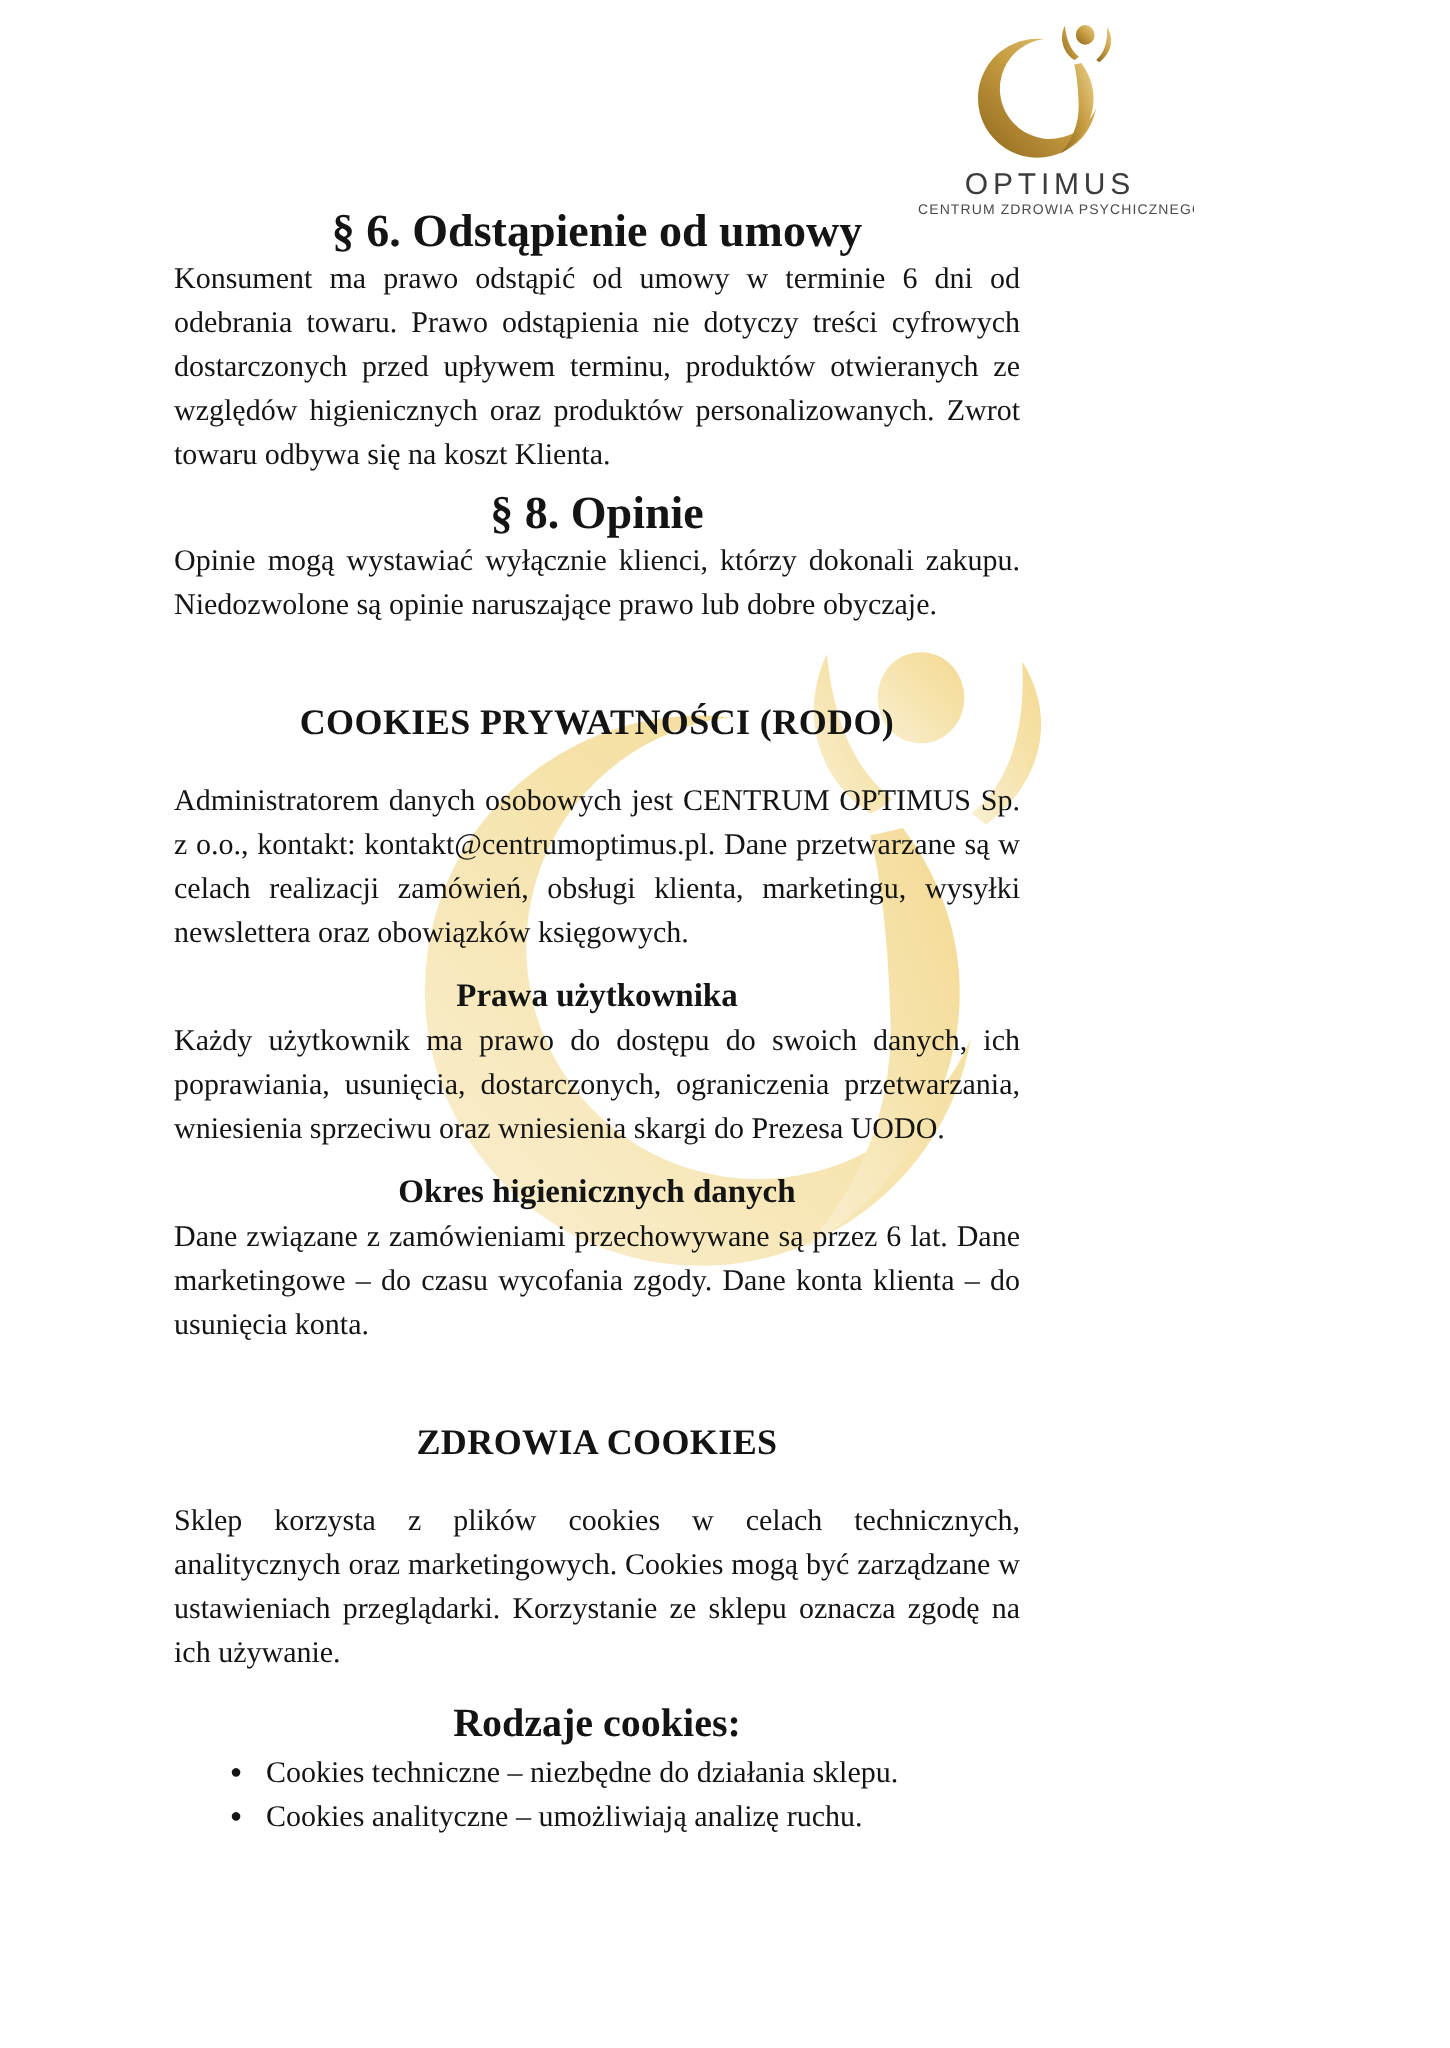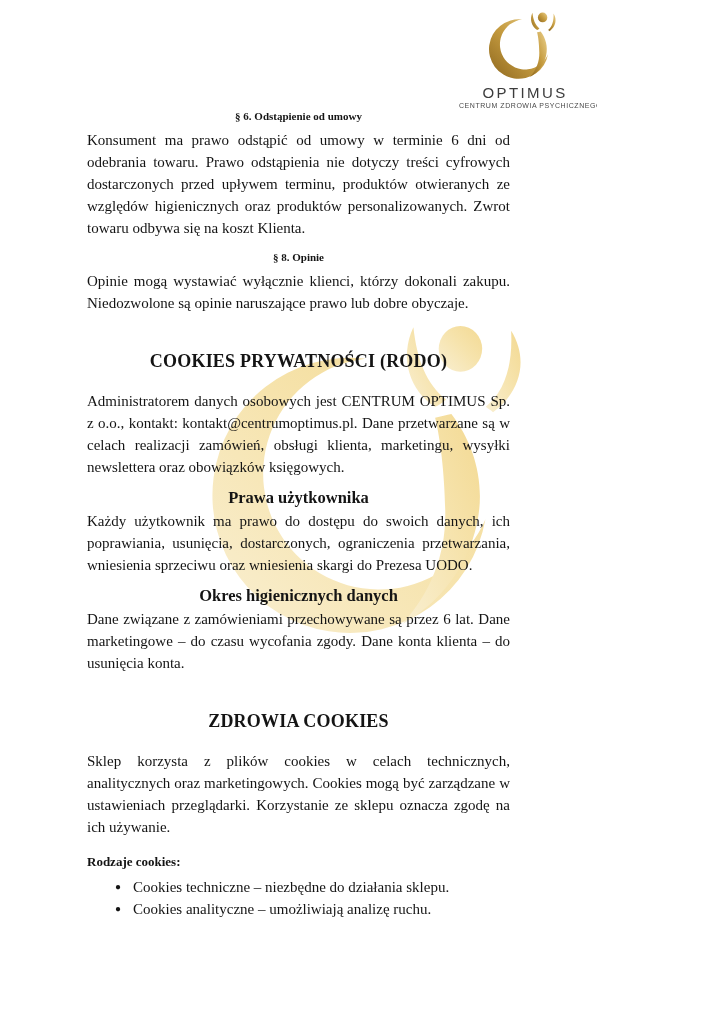--- a/index.html
+++ b/index.html
@@ -50,21 +50,21 @@
     pointer-events: none;
   }
   .watermark svg { width: 100%; height: 100%; }
   
   .content {
     position: relative;
     z-index: 2;
     padding: 106px 87px 0 87px;
   }
   .sec-heading {
-    font-size: 11px;
+    font-size: 23px;
     font-weight: bold;
     text-align: center;
     line-height: 20px;
     margin-bottom: 3px;
   }
   .body-par {
     font-size: 15px;
     line-height: 22px;
     text-align: justify;
     margin-bottom: 8px;
@@ -78,24 +78,24 @@
     letter-spacing: 0.2px;
   }
   .sub-heading {
     font-size: 16.5px;
     font-weight: bold;
     text-align: center;
     line-height: 19px;
     margin: 10px 0 3px 0;
   }
   .list-heading {
-    font-size: 13px;
+    font-size: 20px;
     font-weight: bold;
     line-height: 20px;
-    text-align: left;
+    text-align: center;
     margin: 14px 0 4px 0;
   }
   .cookie-list { list-style: none; }
   .cookie-list li {
     position: relative;
     font-size: 15px;
     line-height: 22px;
     padding-left: 46px;
   }
   .cookie-list li .bullet {

